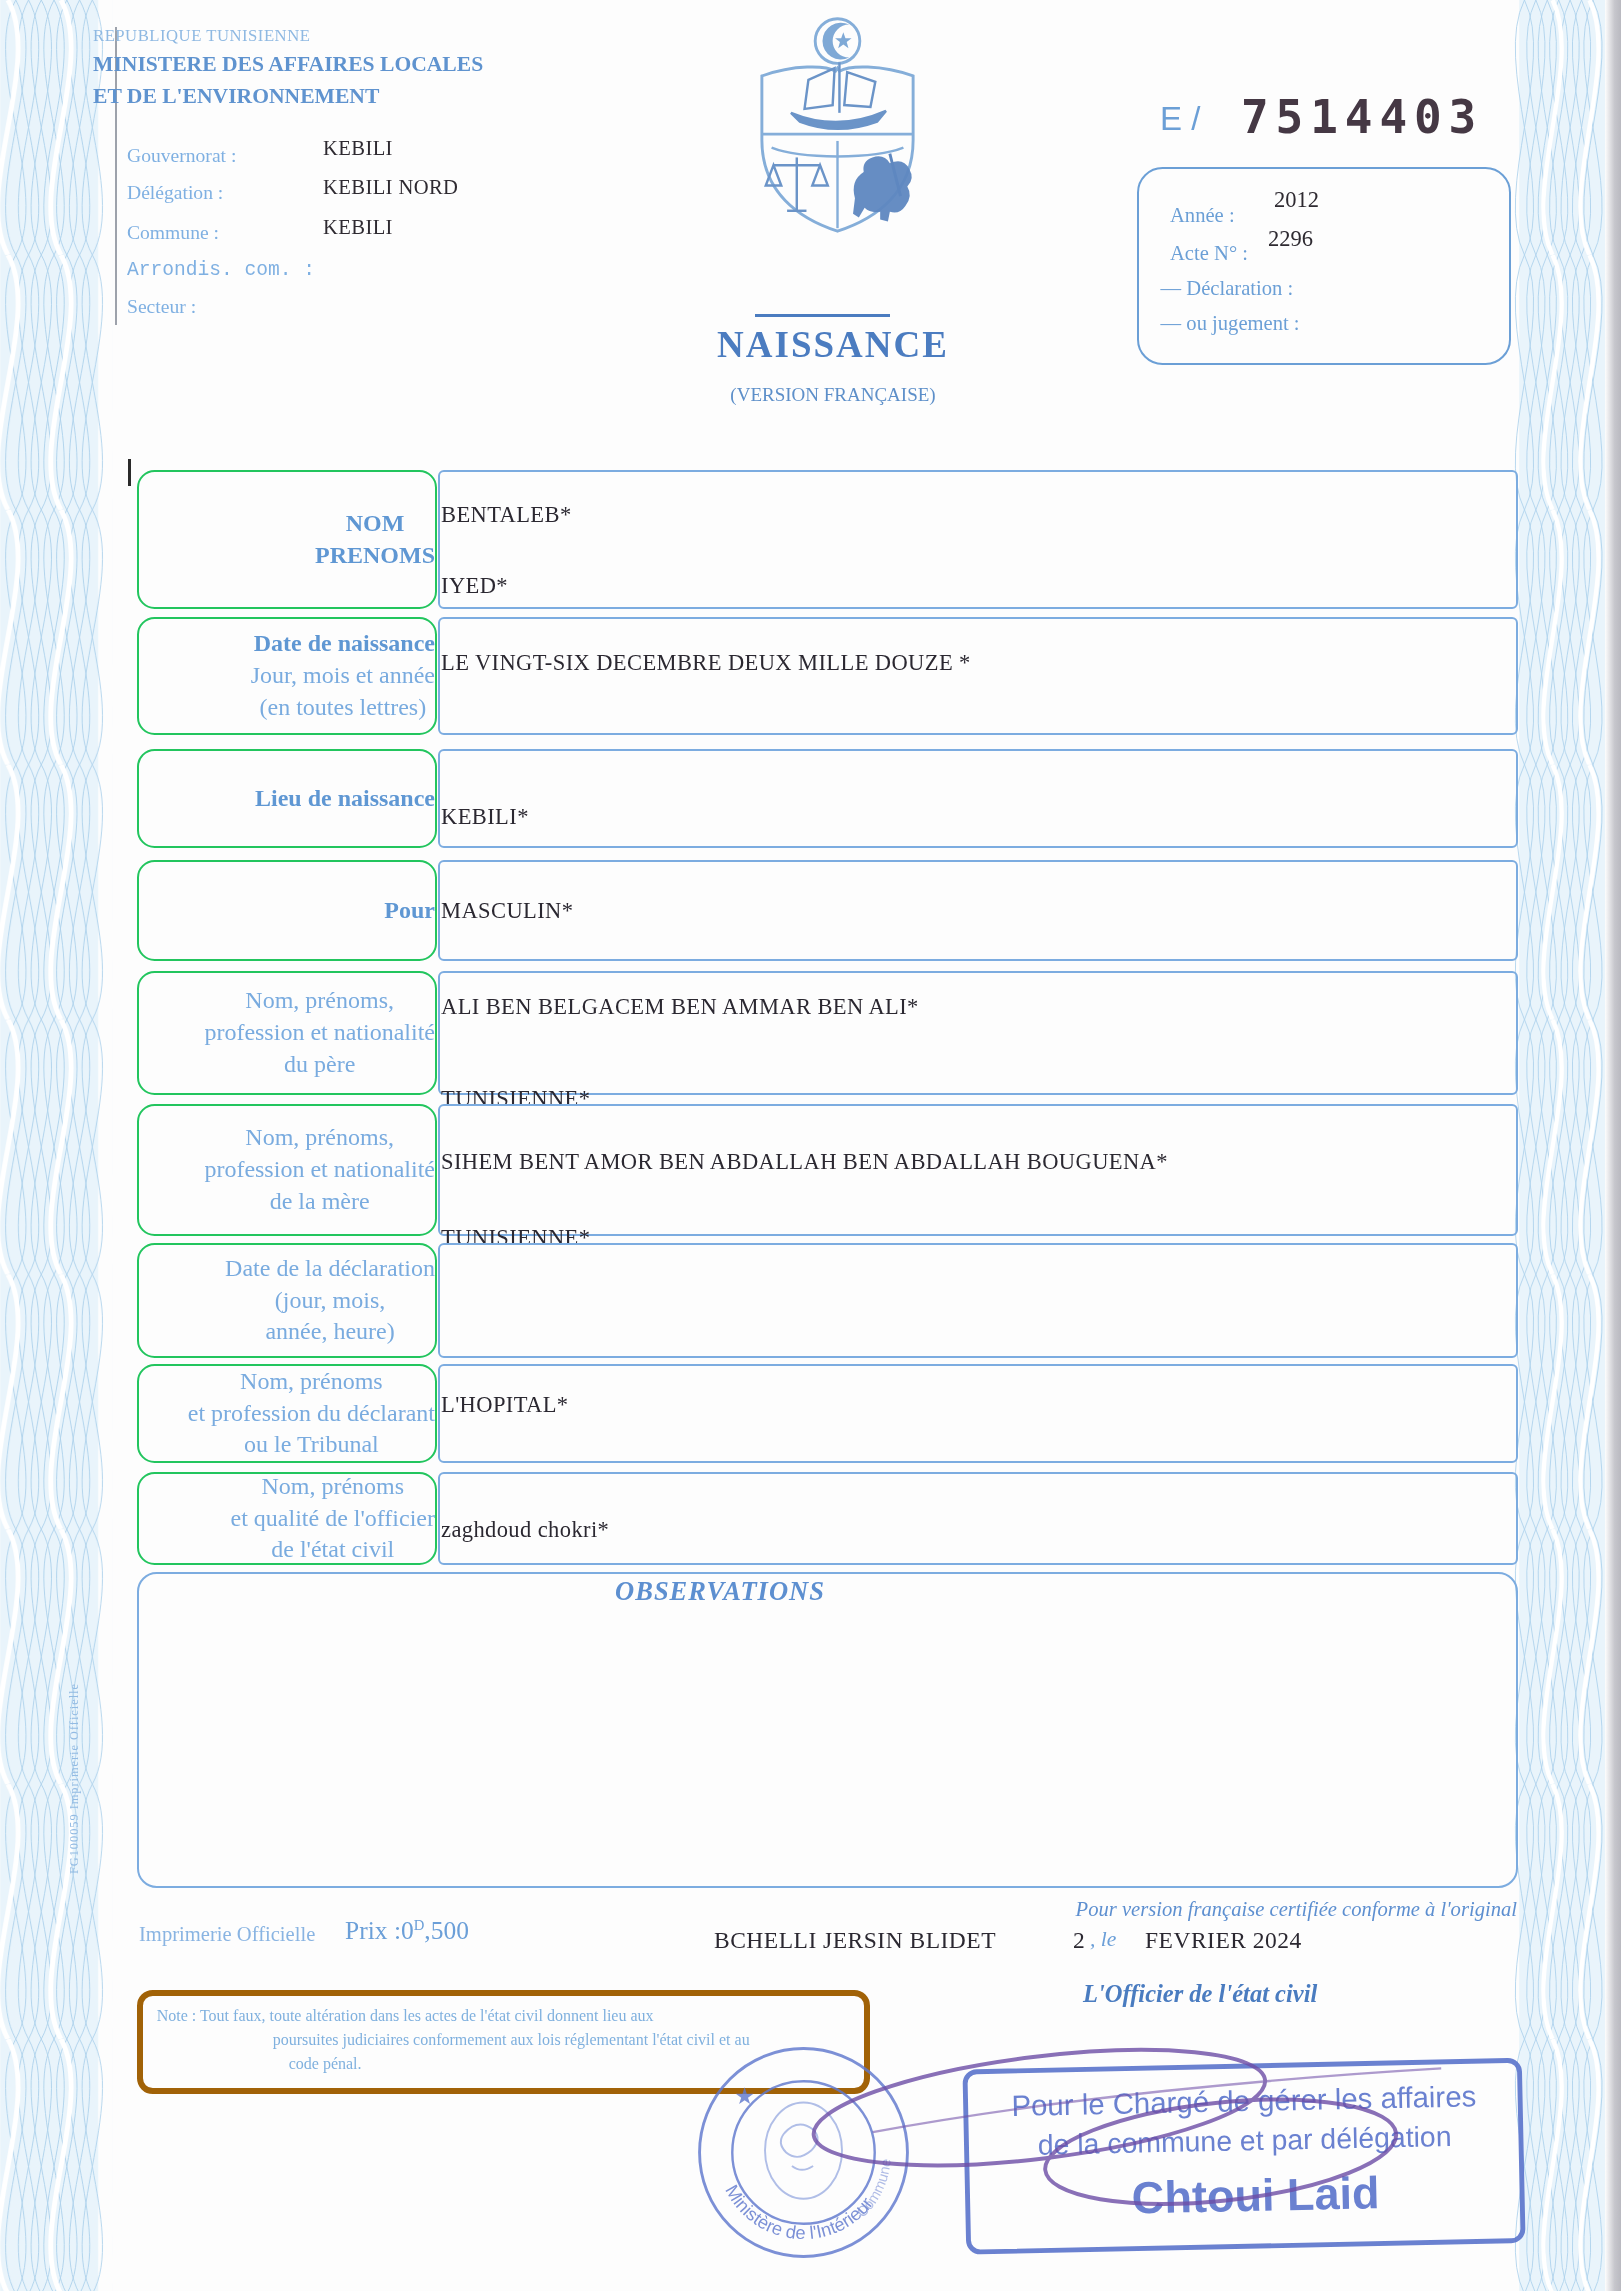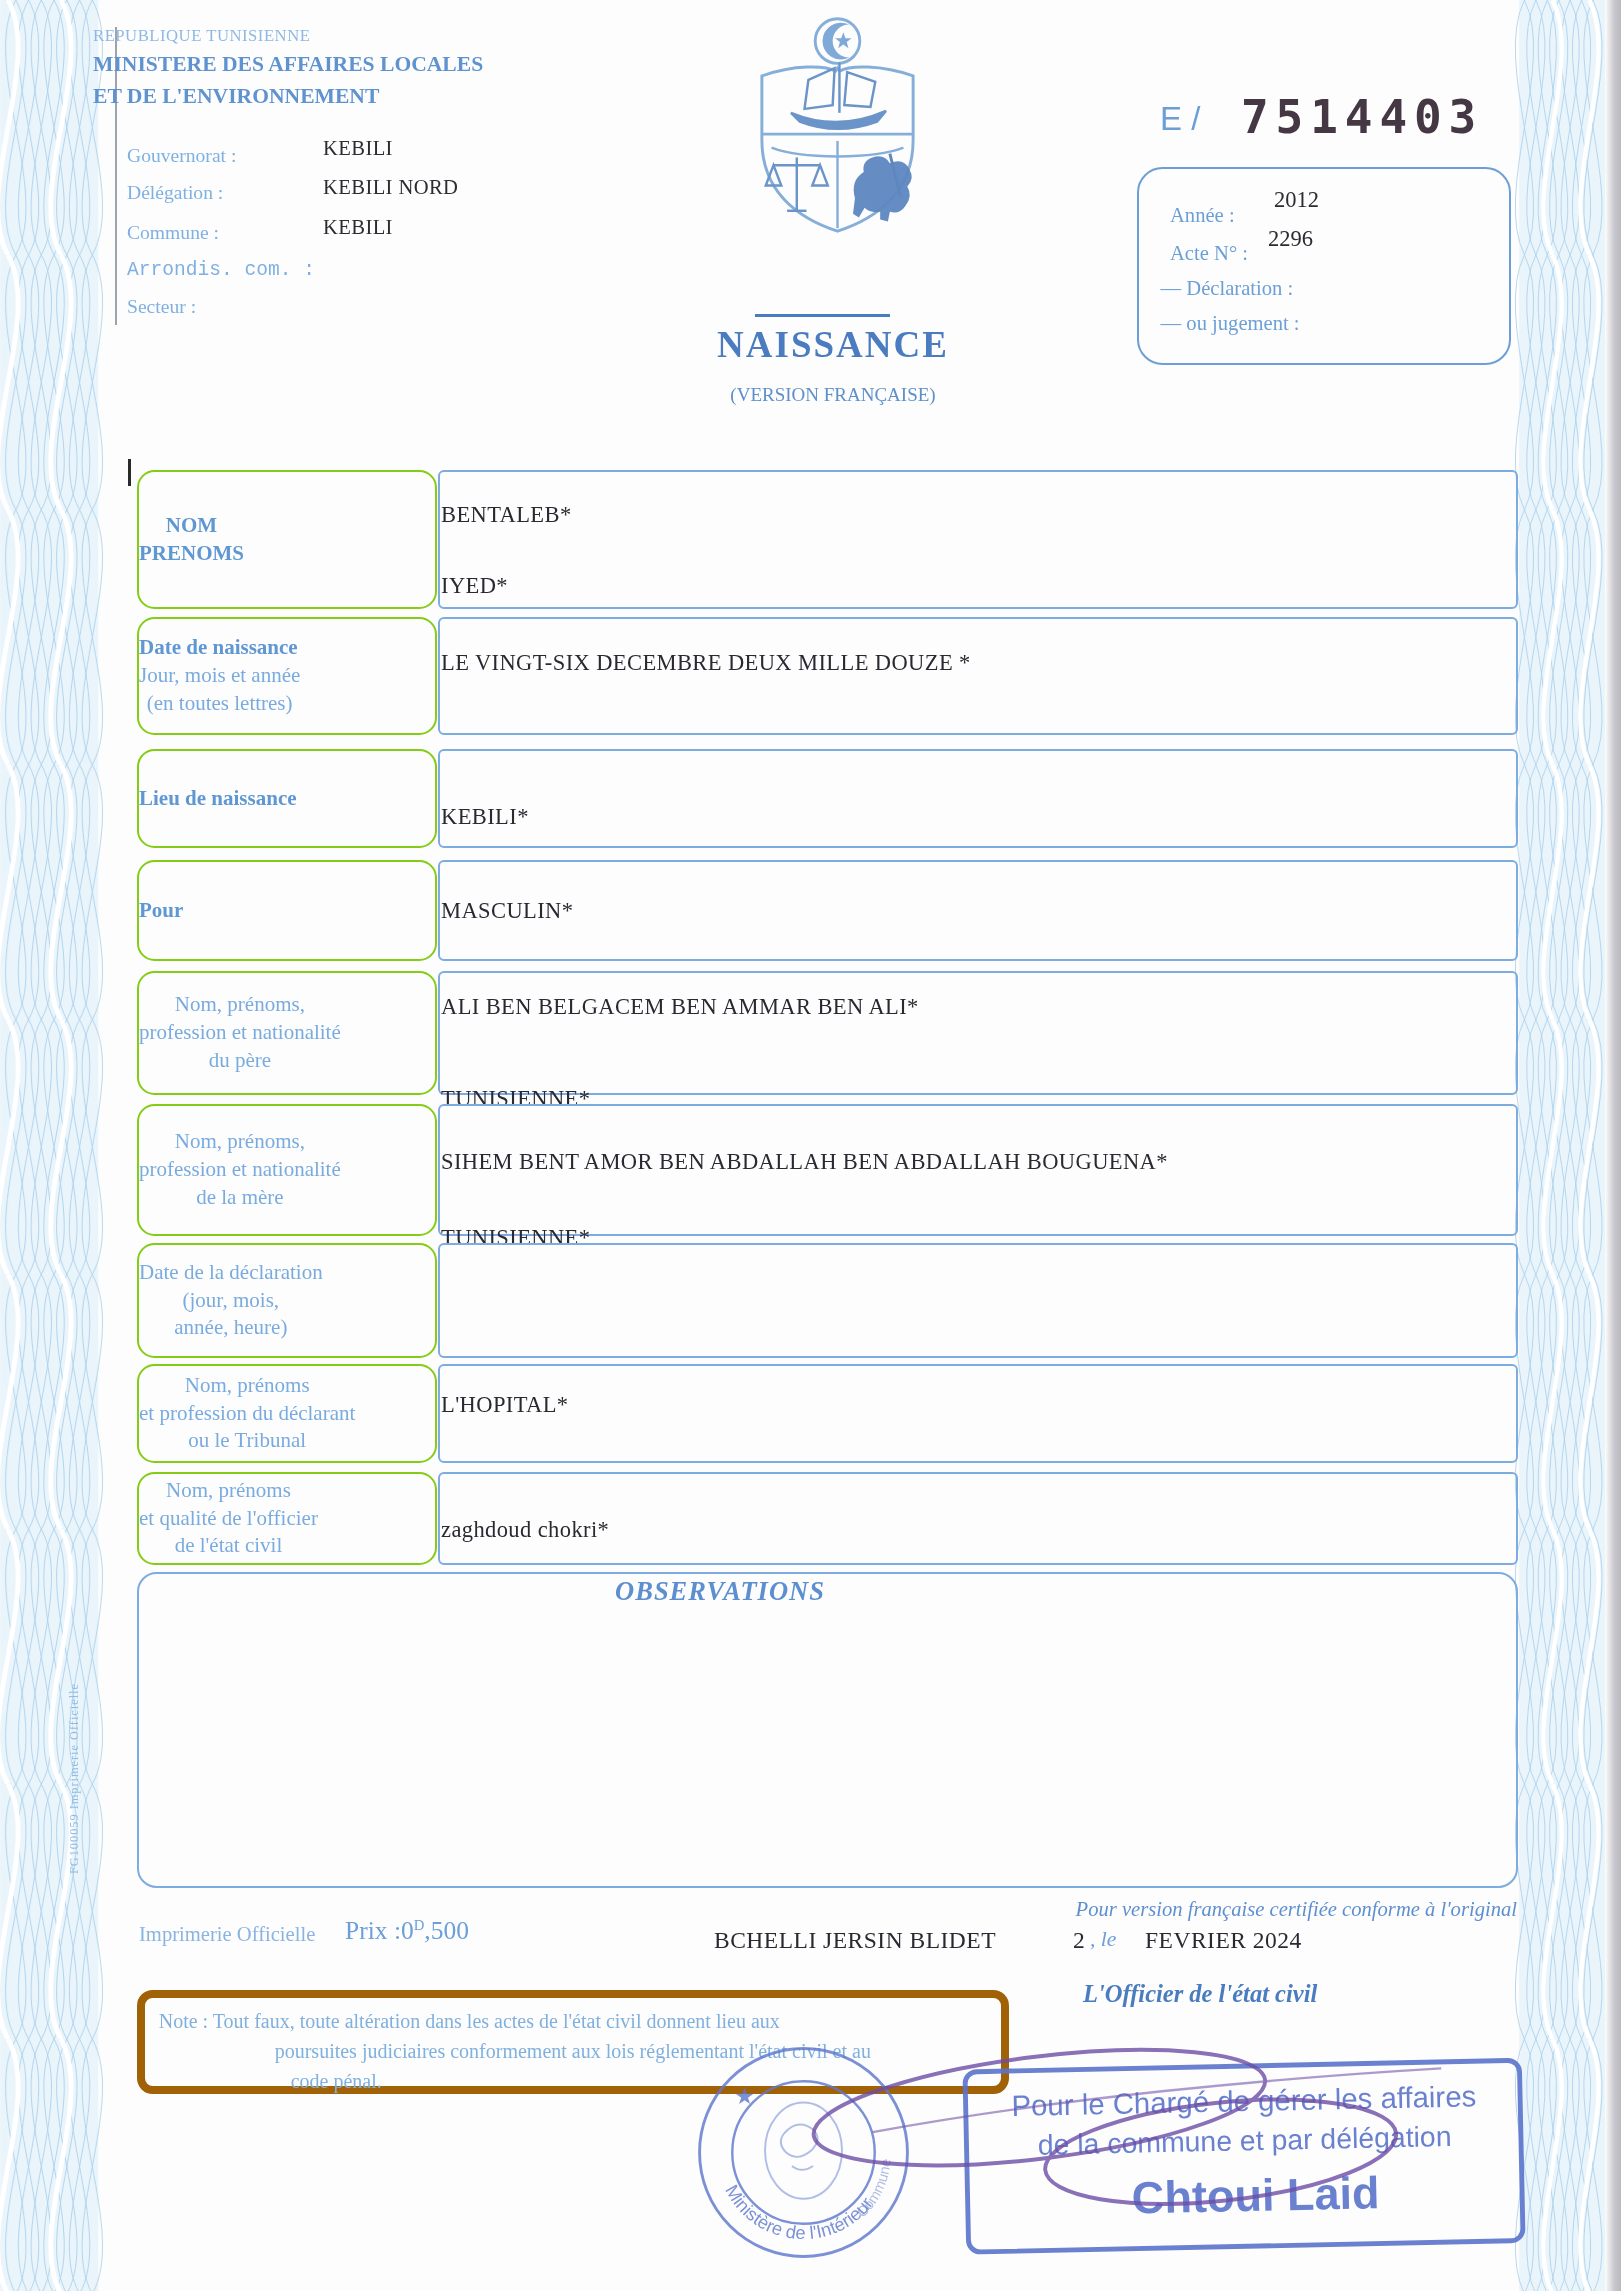--- a/index.html
+++ b/index.html
@@ -25,23 +25,23 @@
 
   .serial-prefix{left:1160px;top:100px;font-size:33px;color:#6b9fd6;font-family:"Liberation Sans",sans-serif;}
   .serial-number{left:1241px;top:90px;font-size:46px;font-weight:bold;color:#453844;
                  font-family:"DejaVu Sans Mono",monospace;letter-spacing:6.9px;}
 
   .act-box{left:1137px;top:167px;width:370px;height:194px;border:2.5px solid #6b9fd6;border-radius:25.5px;}
   .act-box .lab{position:absolute;font-size:20.6px;color:#6b9fd6;}
   .act-box .v{position:absolute;font-size:22.5px;color:#2e2a31;}
 
   
-  .lbox{position:absolute;left:137px;width:296px;border:2px solid #84cc16;border-radius:17.6px;
-        display:flex;flex-direction:column;justify-content:center;align-items:flex-start;text-align:center;
-        color:#79abdf;font-size:21px;line-height:1.32;}
+  .lbox{position:absolute;left:137px;width:296px;border:2px solid #22c55e;border-radius:17.6px;
+        display:flex;flex-direction:column;justify-content:center;align-items:flex-end;text-align:center;
+        color:#79abdf;font-size:24px;line-height:1.32;}
   .lbox .b{font-weight:bold;color:#5f97d3;}
   .vbox{position:absolute;left:438px;width:1076px;border:2px solid #7cace0;border-radius:5.9px;}
   .val{position:absolute;font-size:22.5px;color:#2b2831;letter-spacing:0.4px;white-space:nowrap;}
   .tick{left:128px;top:459px;width:2.9px;height:27.4px;background:#2a2a2a;}
 
   
   .obs-box{left:137px;top:1572px;width:1377px;height:312px;border:2px solid #7cace0;border-radius:19.6px;}
   .obs-title{left:436px;top:1576px;width:568px;text-align:center;font-size:26.5px;font-weight:bold;
              font-style:italic;color:#5d8fd0;letter-spacing:1px;}
   .obs-val{left:436px;top:1645px;width:568px;text-align:center;font-size:26.5px;font-weight:bold;
@@ -54,22 +54,22 @@
   .certif{left:980px;top:1898px;width:537px;text-align:right;font-size:20.6px;font-style:italic;color:#5d8fd0;}
   .print-office{left:139px;top:1923px;font-size:20.6px;color:#89b4e2;}
   .price{left:345px;top:1916px;font-size:25.5px;color:#6b9fd8;}
   .price sup{font-size:14.7px;}
   .place{left:714px;top:1927px;font-size:23.5px;color:#2b2831;letter-spacing:0.5px;}
   .date-day{left:1073px;top:1927px;font-size:23.5px;color:#2b2831;}
   .date-le{left:1090px;top:1927px;font-size:21.6px;font-style:italic;color:#6b9fd8;}
   .date-rest{left:1145px;top:1927px;font-size:23.5px;color:#2b2831;letter-spacing:0.5px;}
   .officer-title{left:1083px;top:1980px;font-size:24.5px;font-weight:bold;font-style:italic;color:#4a7cc0;}
 
-  .note-box{left:137px;top:1990px;width:872px;height:104px;border:8px solid #a16207;border-radius:15.7px;
-            color:#7fb0de;font-size:20px;line-height:1.5;padding:7.8px 13.7px;box-sizing:border-box;}
+  .note-box{left:137px;top:1990px;width:733px;height:104px;border:6px solid #a16207;border-radius:15.7px;
+            color:#7fb0de;font-size:16px;line-height:1.5;padding:7.8px 13.7px;box-sizing:border-box;}
   .note-box .l2{margin-left:116px;}
   .note-box .l3{margin-left:132px;}
 
   .gray-edge{left:1605px;top:0;width:15.7px;height:2292px;
              background:linear-gradient(to right,#fdfdfd,#c6c6cc 60%,#b9b9c0);}
 </style>
 </head>
 <body>
 
 <div class="page">

